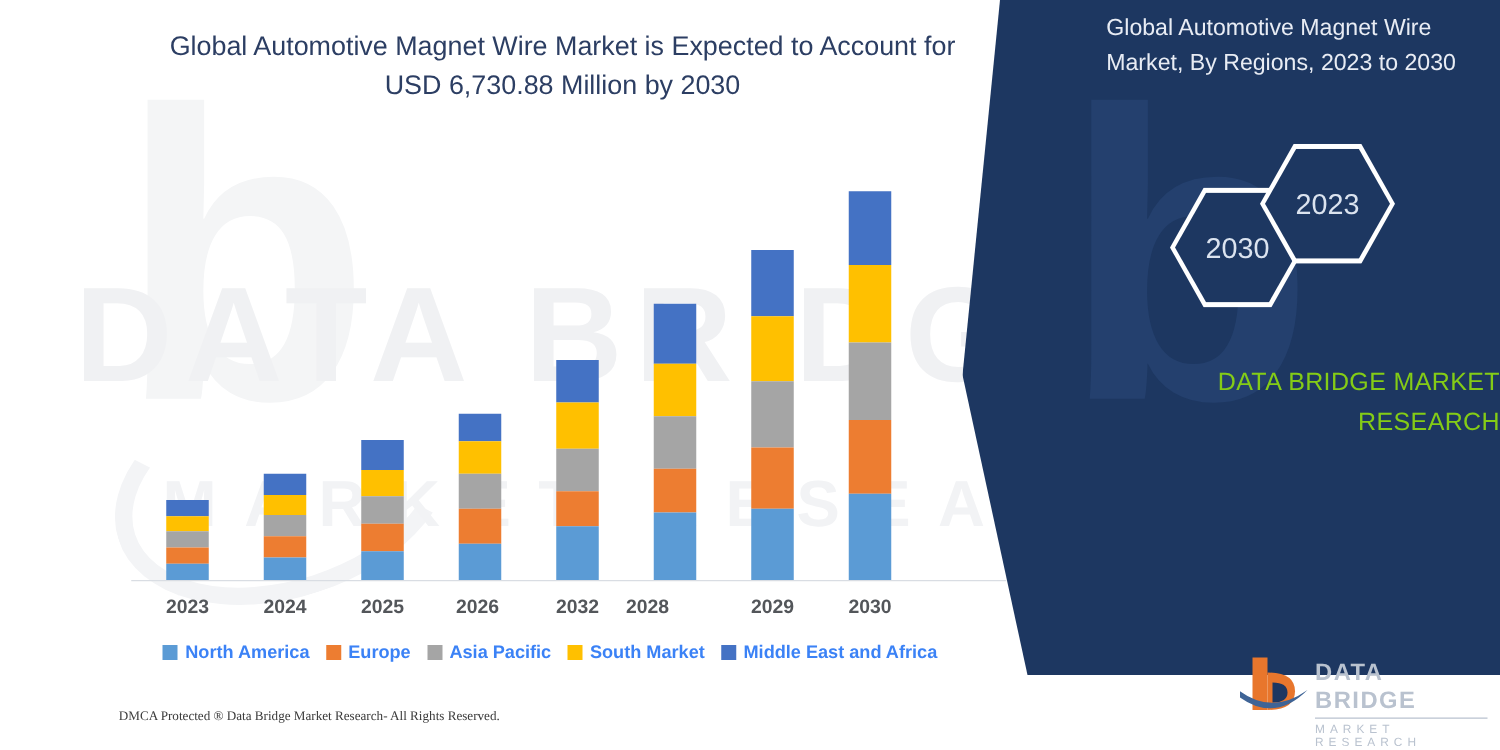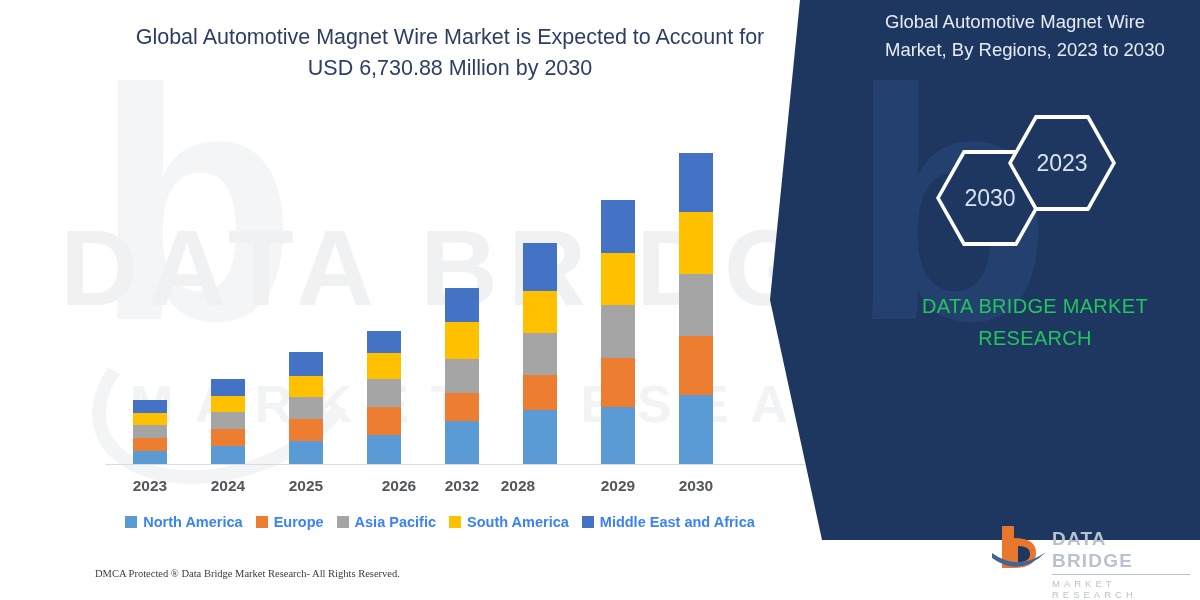--- a/index.html
+++ b/index.html
@@ -100,22 +100,22 @@
     position:absolute;left:4px;top:4px;right:4px;bottom:4px;
     background:#1d3761;
     clip-path:polygon(25% 0%,75% 0%,100% 50%,75% 100%,25% 100%,0% 50%);
   }
   .hex .hex-text{
     position:relative;color:#dbe3ef;font-size:23px;font-weight:400;
   }
   #hex-2023{left:268px;top:115px;}
   #hex-2030{left:196px;top:150px;}
   .brand{
-    position:absolute;left:130px;top:290px;width:330px;text-align:center;
-    color:#22c55e;font-size:20px;font-weight:400;line-height:1.6;
+    position:absolute;left:130px;top:290px;width:330px;text-align:right;
+    color:#84cc16;font-size:20px;font-weight:400;line-height:1.6;
     letter-spacing:.3px;
   }
 
   
   .logo{position:absolute;left:250px;top:522px;width:200px;height:56px;}
   .logo-text{
     position:absolute;left:62px;top:6px;
   }
   .logo-t1{
     font-size:19px;font-weight:700;color:#b9c2cf;letter-spacing:1.2px;
@@ -197,21 +197,21 @@
           <div class="seg" style="height: 62px; background: rgb(255, 192, 0);"></div>
           <div class="seg" style="height: 62px; background: rgb(165, 165, 165);"></div>
           <div class="seg" style="height: 59px; background: rgb(237, 125, 49);"></div>
           <div class="seg" style="height: 69px; background: rgb(91, 155, 213);"></div>
         </div>
       </div>
     <div id="xlabels">
         <div class="xlabel" style="left: 115px;">2023</div>
         <div class="xlabel" style="left: 193px;">2024</div>
         <div class="xlabel" style="left: 271px;">2025</div>
-        <div class="xlabel" style="left: 364px;">2026</div>
+        <div class="xlabel" style="left: 347px;">2026</div>
         <div class="xlabel" style="left: 427px;">2032</div>
         <div class="xlabel" style="left: 483px;">2028</div>
         <div class="xlabel" style="left: 583px;">2029</div>
         <div class="xlabel" style="left: 661px;">2030</div>
       </div>
   </div>
 
   <div class="legend" id="legend">
       <div class="legend-item">
         <span class="legend-swatch" style="background: rgb(91, 155, 213);"></span>
@@ -220,21 +220,21 @@
       <div class="legend-item">
         <span class="legend-swatch" style="background: rgb(237, 125, 49);"></span>
         <span class="legend-label">Europe</span>
       </div>
       <div class="legend-item">
         <span class="legend-swatch" style="background: rgb(165, 165, 165);"></span>
         <span class="legend-label">Asia Pacific</span>
       </div>
       <div class="legend-item">
         <span class="legend-swatch" style="background: rgb(255, 192, 0);"></span>
-        <span class="legend-label">South America</span>
+        <span class="legend-label">South Market</span>
       </div>
       <div class="legend-item">
         <span class="legend-swatch" style="background: rgb(68, 114, 196);"></span>
         <span class="legend-label">Middle East and Africa</span>
       </div>
     </div>
 
   <div class="footer">
     <span class="f-left">DMCA Protected ® Data Bridge Market Research- All Rights Reserved.</span>
   </div>

